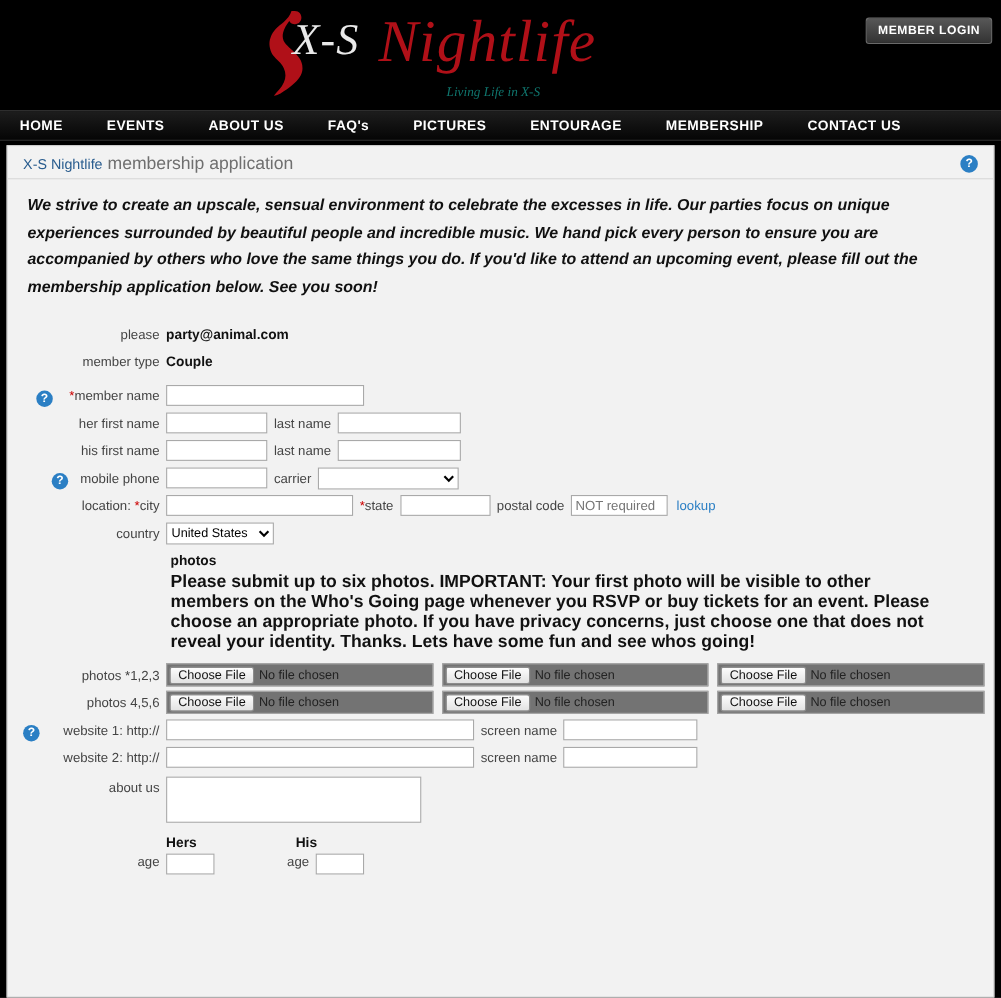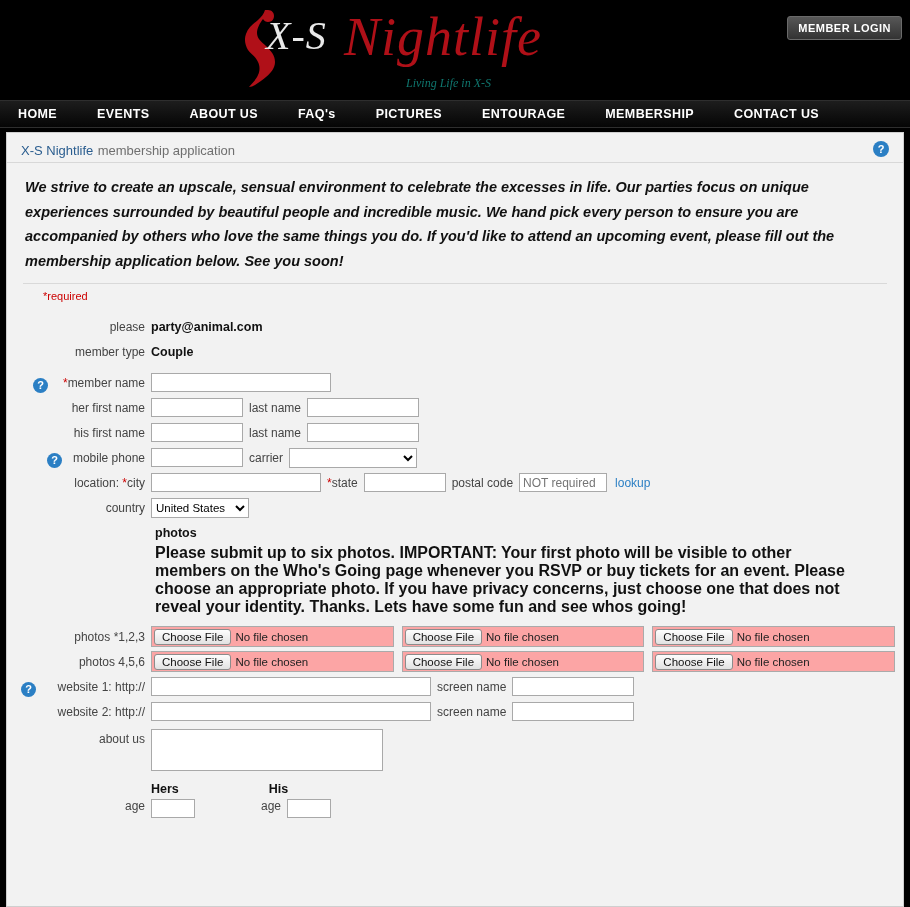--- a/index.html
+++ b/index.html
@@ -112,21 +112,21 @@
     position: relative;
     padding: 8px 0 0 14px;
     background: #f2f2f2;
   }
   .brandname {
     color: #2a5d8f;
     font-size: 13px;
   }
   .page-subtitle {
     color: #6f6f6f;
-    font-size: 13px;
+    font-size: 16px;
     margin-top: 17px;
   }
   .help-badge {
     display: inline-block;
     width: 15px; height: 15px;
     border-radius: 50%;
     background: #2b7fc4;
     color: #fff;
     font-size: 11px;
     font-weight: bold;
@@ -232,21 +232,21 @@
     color: #111;
     line-height: 18px;
     max-width: 700px;
   }
   .file-cell {
     display: flex;
     align-items: center;
     width: 246px;
     height: 21px;
     border: 1px solid #aaa;
-    background: #fca5a5;
+    background: #737373;
     margin-right: 8px;
   }
   .choose-btn {
     border: 1px solid #8c8c8c;
     border-radius: 3px;
     background: linear-gradient(#fdfdfd, #e2e2e2);
     font-size: 11.5px;
     padding: 1px 7px;
     margin: 1px 4px 1px 2px;
     color: #111;
@@ -313,21 +313,20 @@
 <div class="page">
 
   <div class="page-titlebar">
     <span class="brandname">X-S Nightlife</span>
     <span class="page-subtitle">membership application</span>
     <span class="help-badge top">?</span>
   </div>
 
   <div class="intro">We strive to create an upscale, sensual environment to celebrate the excesses in life. Our parties focus on unique experiences surrounded by beautiful people and incredible music.  We hand pick every person to ensure you are accompanied by others who love the same things you do.   If you'd like to attend an upcoming event, please fill out the membership application below.   See you soon!</div>
 
-  <div class="required-note">*required</div>
 
   <div class="form">
 
     <div class="row" style="margin-top:6px;">
       <div class="lbl">please</div>
       <div class="val-strong">party@animal.com</div>
     </div>
 
     <div class="row">
       <div class="lbl">member type</div>

